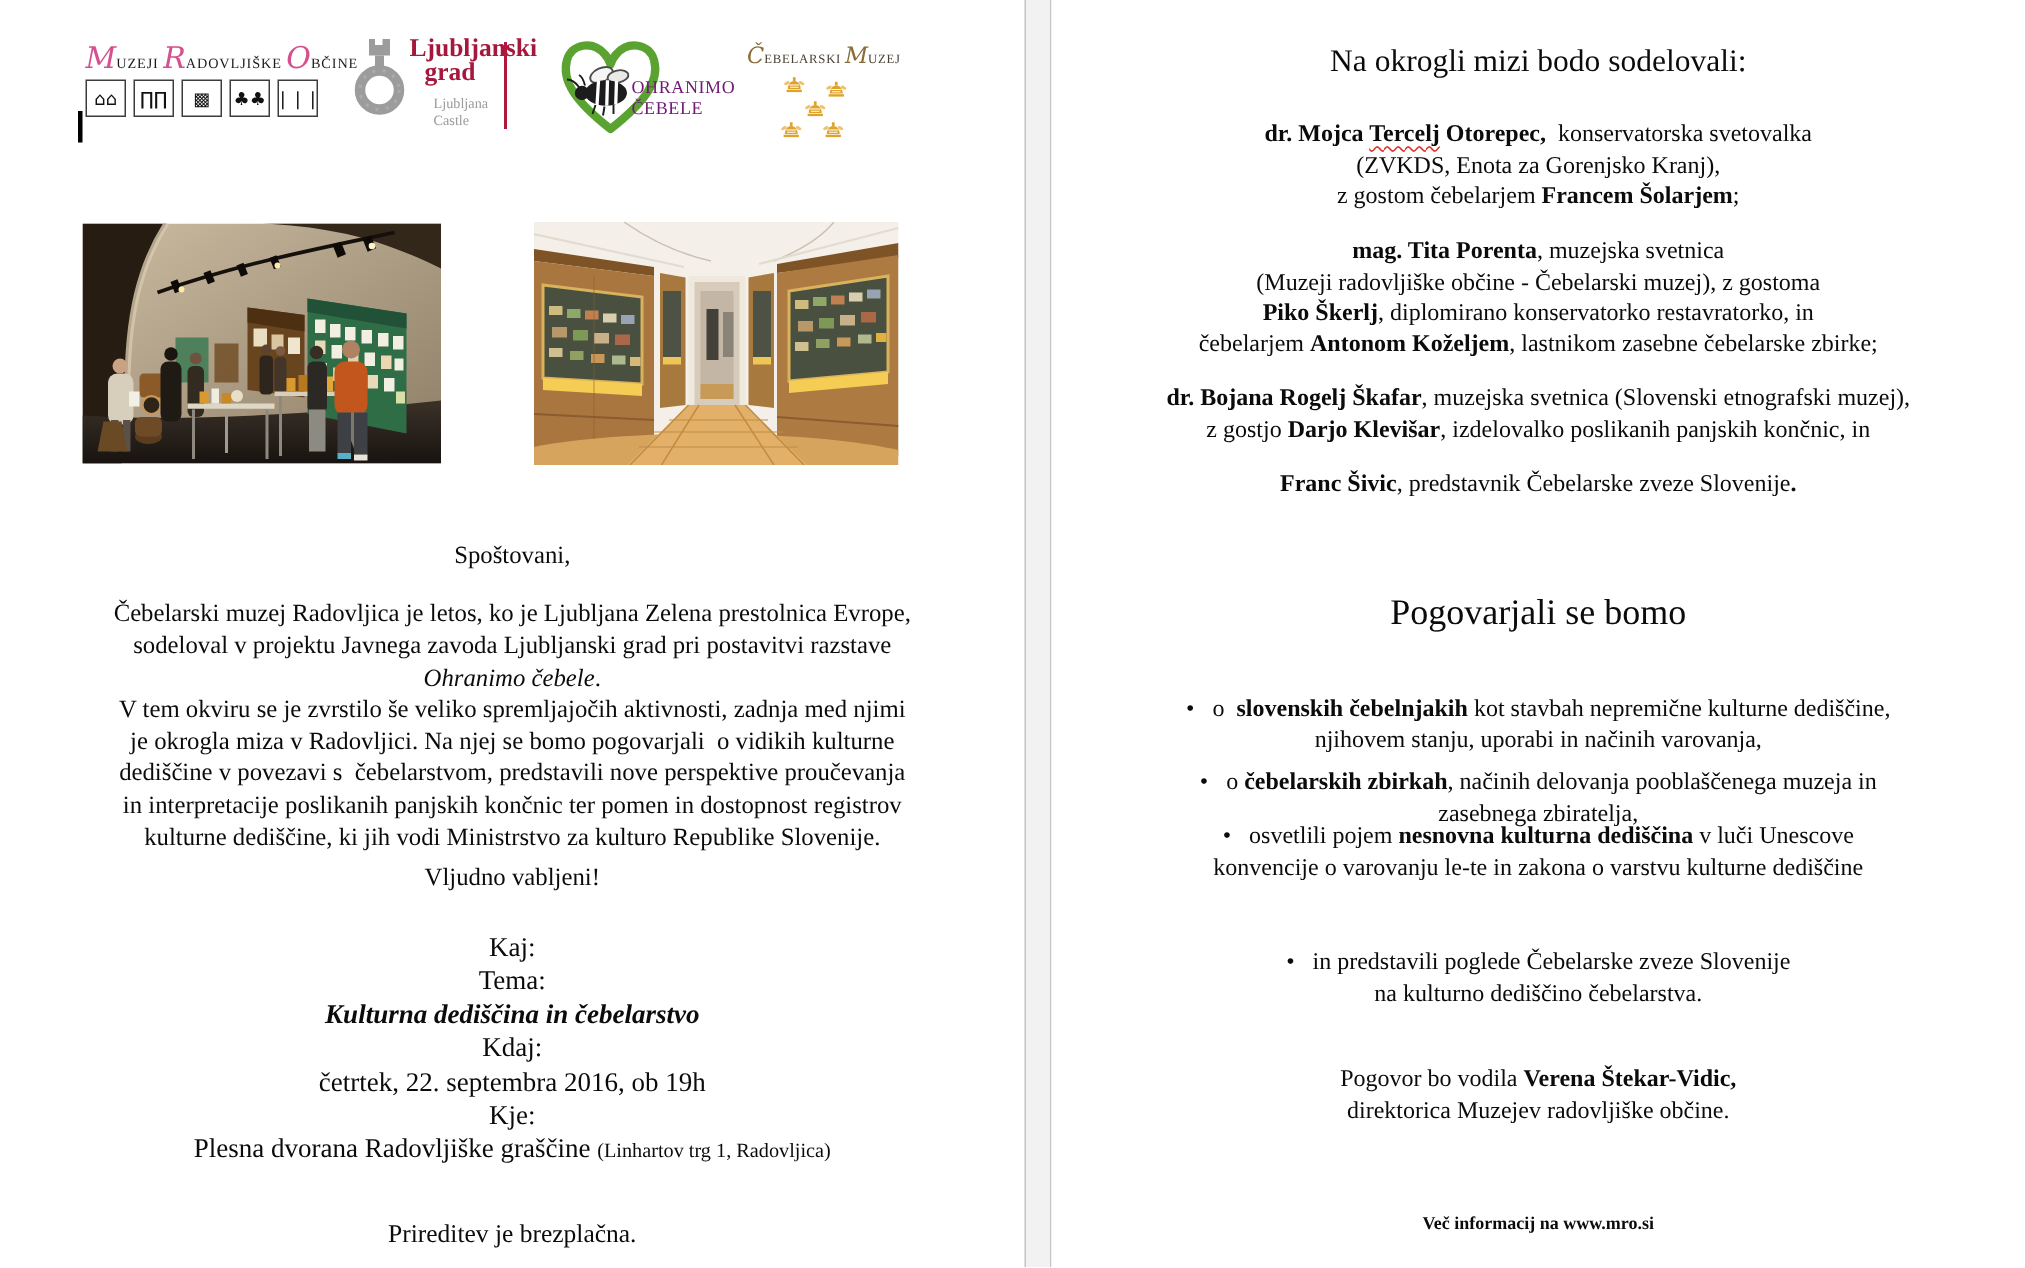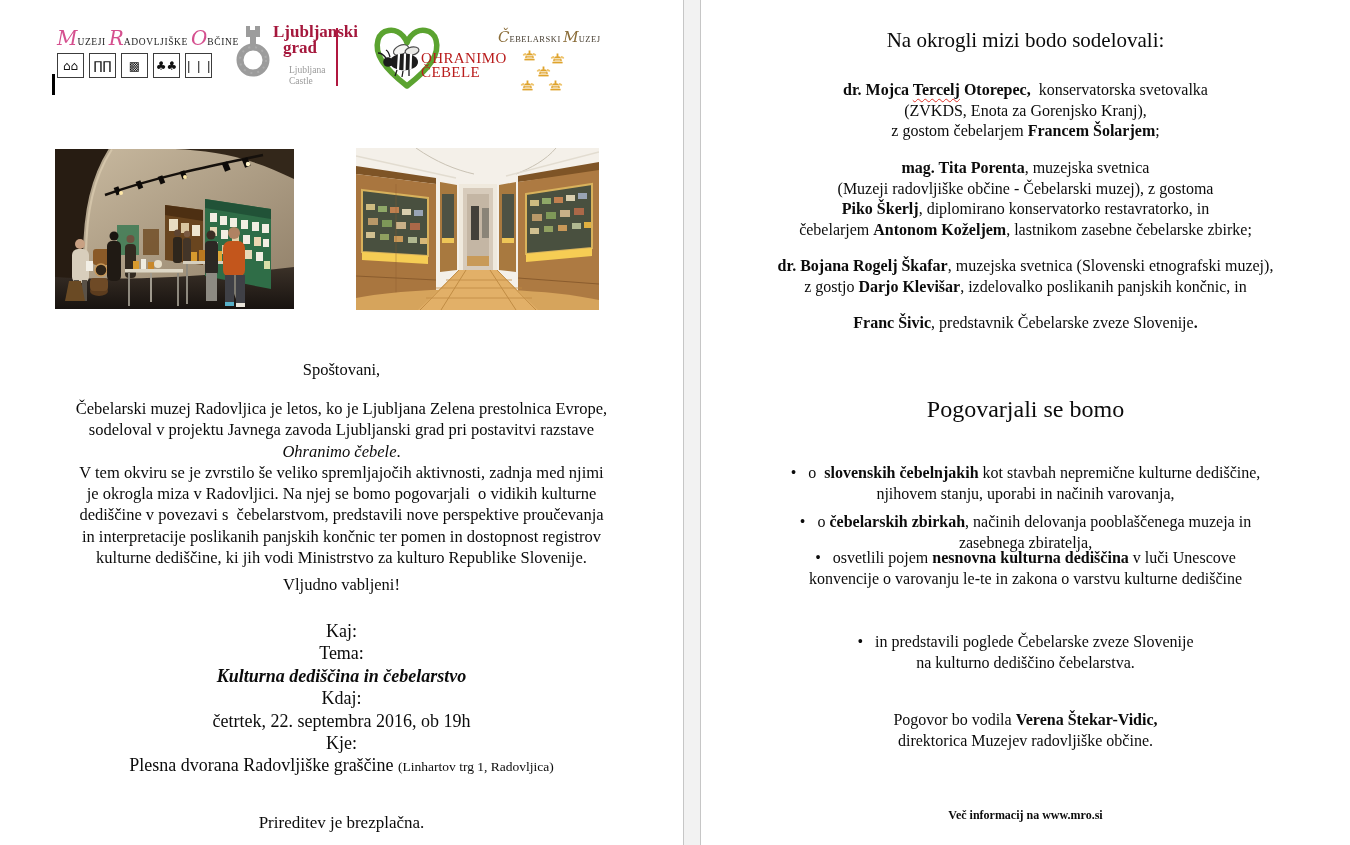--- a/index.html
+++ b/index.html
@@ -43,22 +43,22 @@
   .mro-icon{width:27px;height:25px;border:1.6px solid #3c3c3c;box-sizing:border-box;display:flex;
             align-items:center;justify-content:center;font-family:"DejaVu Sans",sans-serif;
             font-size:12px;color:#111;overflow:hidden;}
   .logo-grad{position:absolute;left:236px;top:6px;display:flex;}
   .grad-text{margin-left:3px;}
   .grad-title{color:#a5173c;font-weight:bold;font-size:17px;line-height:16px;}
   .grad-t2{margin-left:10px;}
   .grad-sub{color:#9a9a9a;font-size:9.5px;line-height:10.5px;margin-top:9px;margin-left:16px;}
   .logo-divider{position:absolute;left:336px;top:10px;width:2px;height:58px;background:#b0173f;}
   .logo-heart{position:absolute;left:369px;top:2px;width:130px;height:80px;}
-  .heart-labels{position:absolute;left:52px;top:31px;font-size:15px;letter-spacing:0.4px;
-                color:#b91c1c;line-height:14px;font-family:"Liberation Serif",serif;}
+  .heart-labels{position:absolute;left:52px;top:31px;font-size:12px;letter-spacing:0.4px;
+                color:#701a75;line-height:14px;font-family:"Liberation Serif",serif;}
   .logo-cm{position:absolute;left:498px;top:10px;width:96px;text-align:center;}
   .cm-title{white-space:nowrap;color:#4a4134;}
   .cm-ini{font-style:italic;font-size:15px;color:#8a6c38;font-family:"DejaVu Serif",serif;}
   .cm-rest{font-size:8.5px;letter-spacing:0.5px;}
   .cursor-bar{position:absolute;left:52px;top:74px;width:3px;height:21px;background:#000;}
   
   .photos{position:absolute;left:0;top:0;}
   .photo1{position:absolute;left:55px;top:149px;width:239px;height:160px;}
   .photo2{position:absolute;left:356px;top:148px;width:243px;height:162px;}
 </style>

